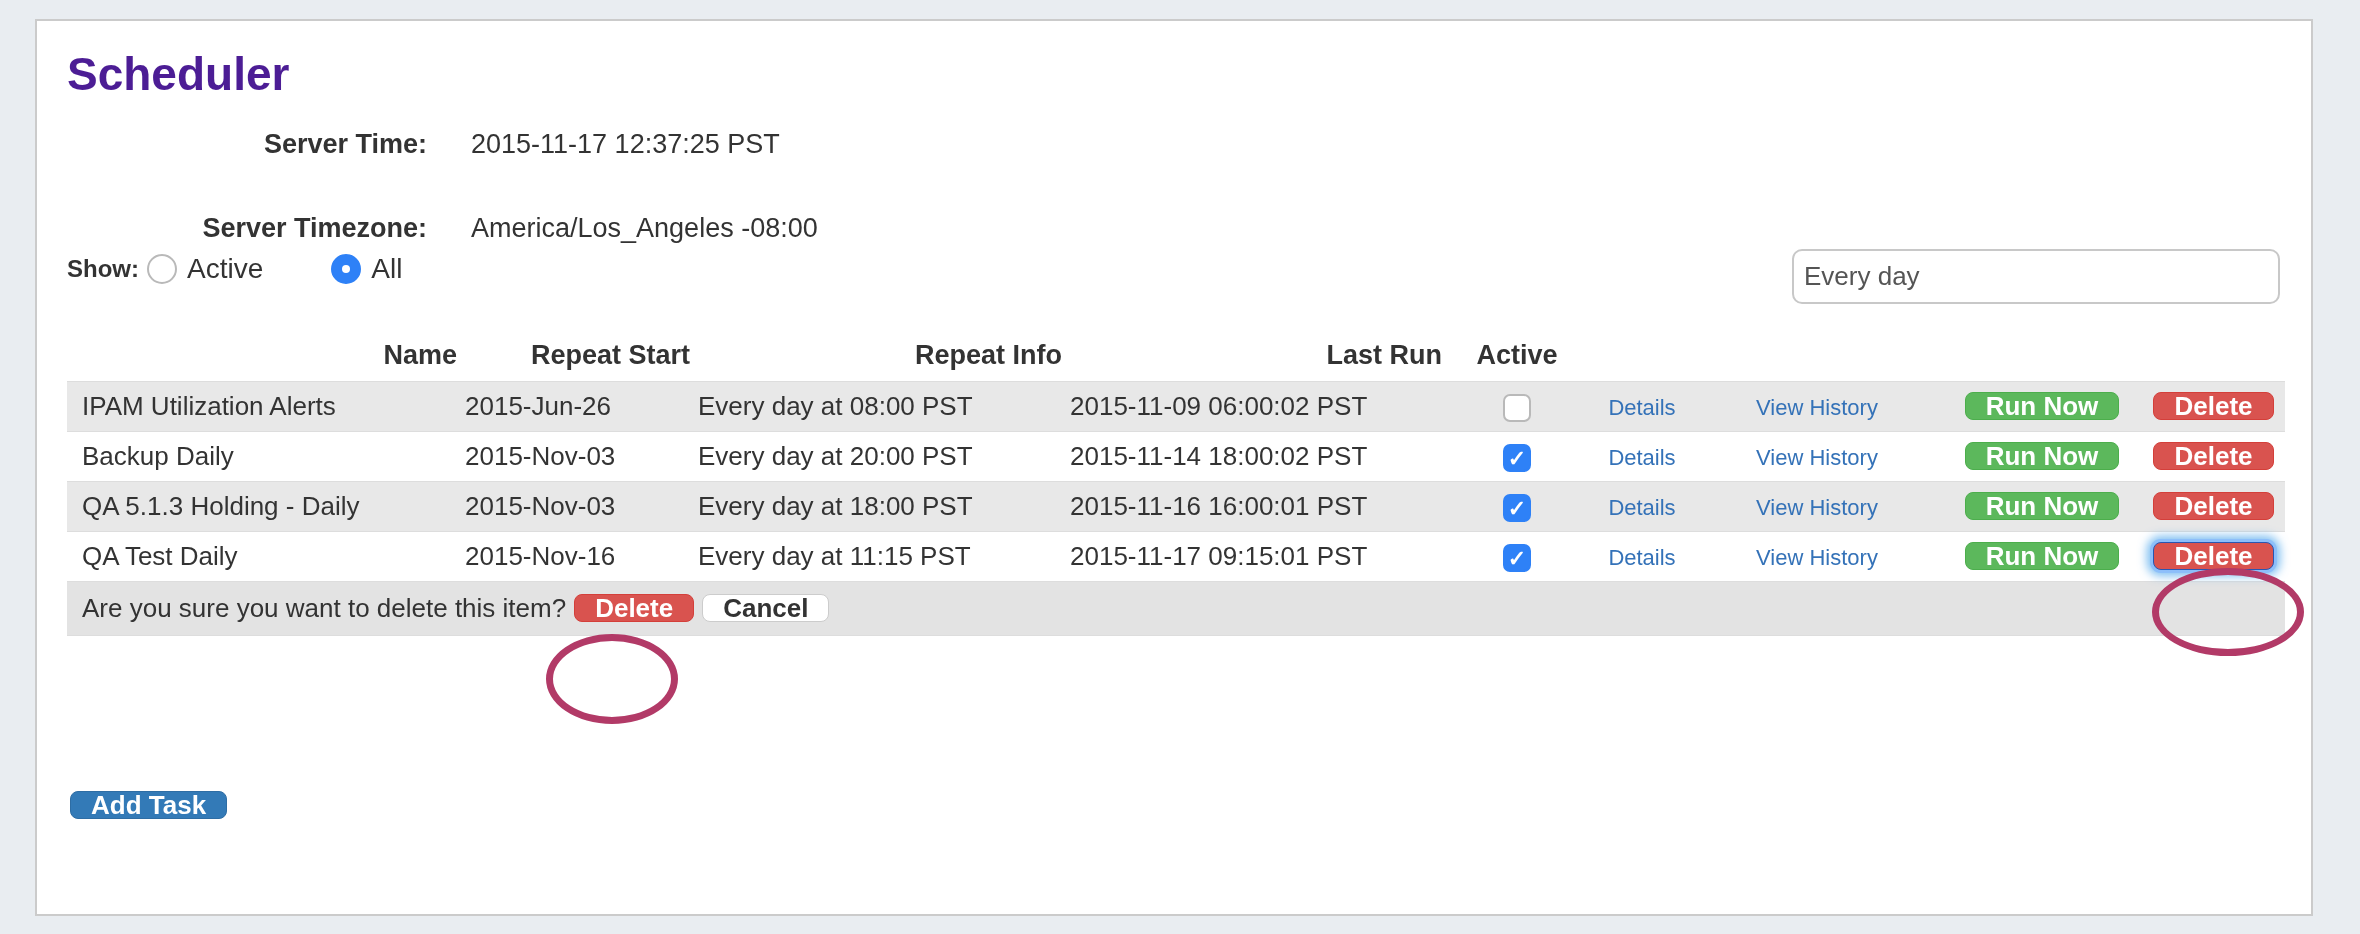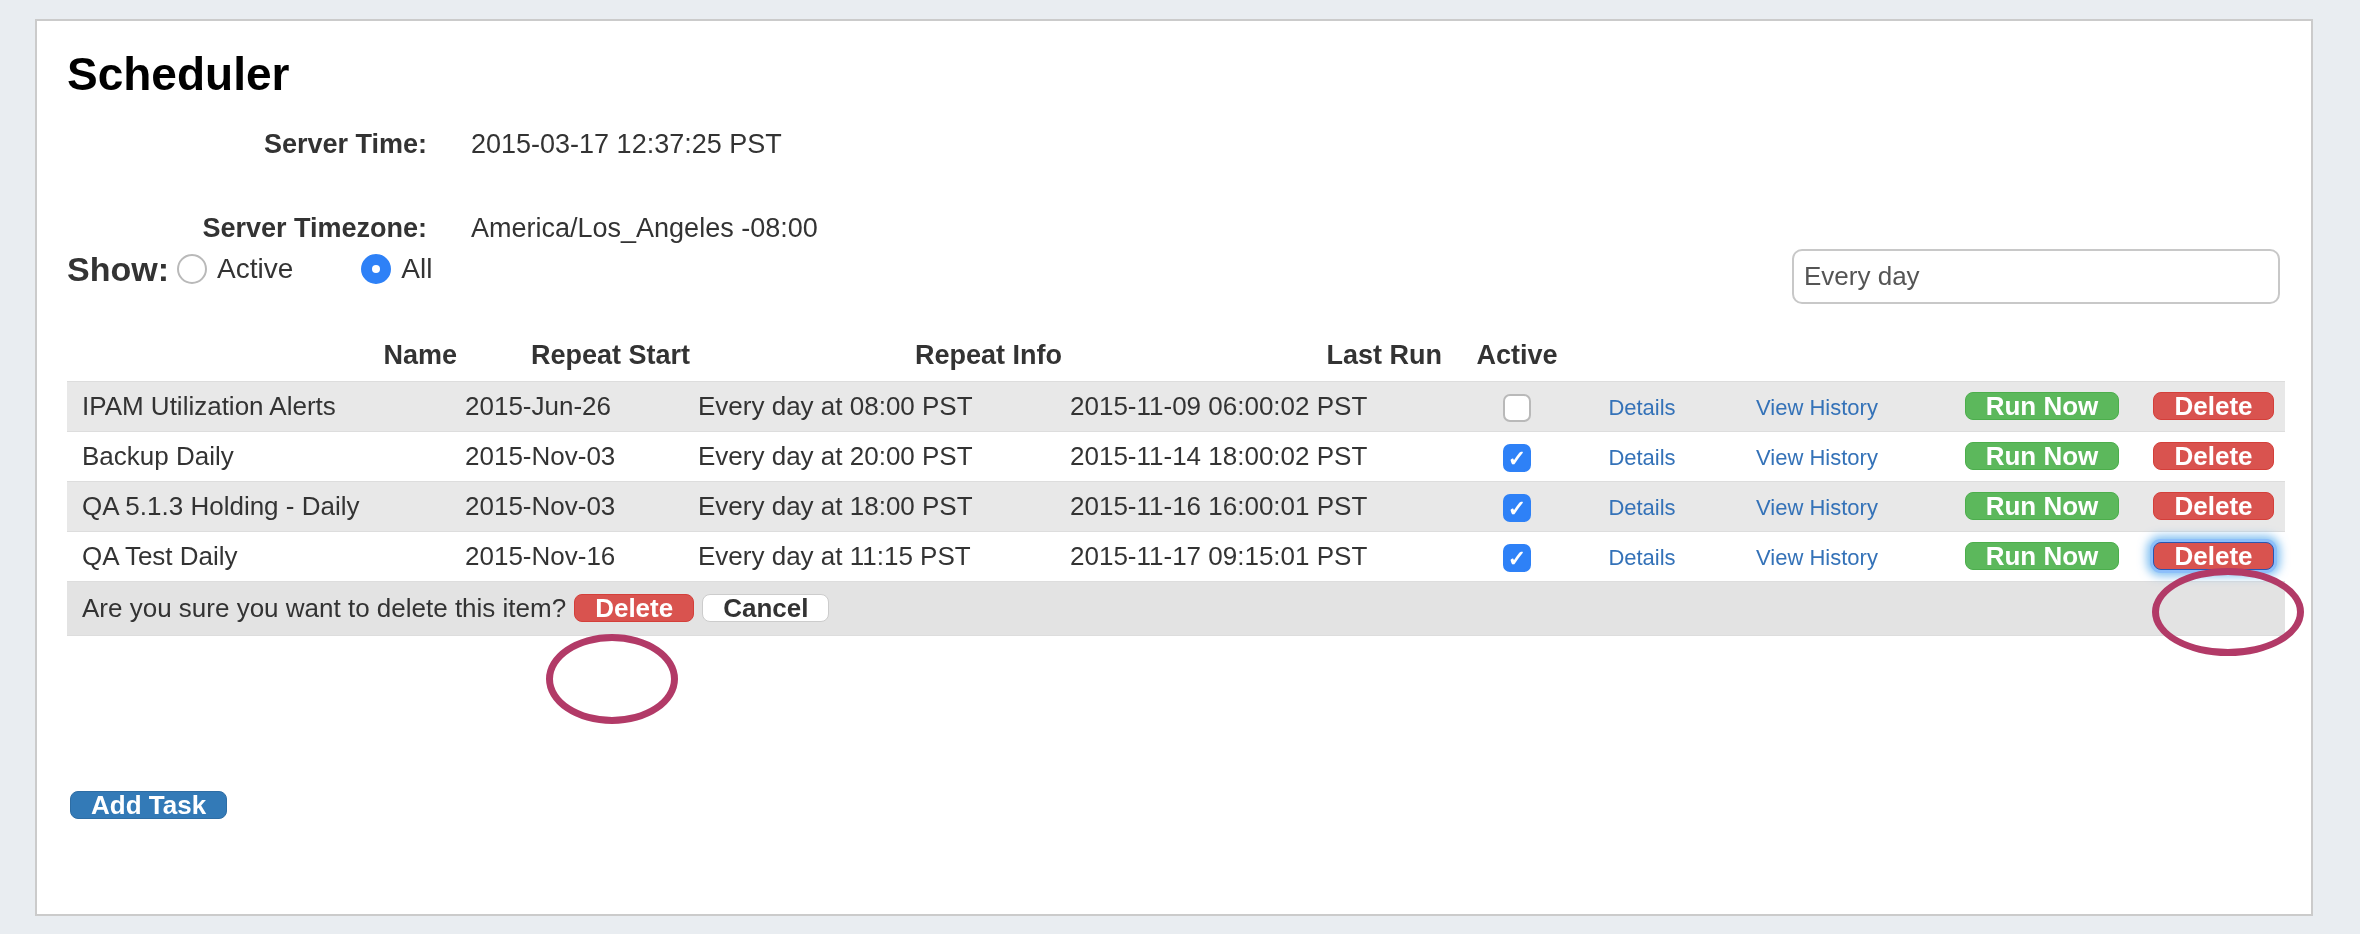--- a/index.html
+++ b/index.html
@@ -13,35 +13,35 @@
   }
   .card {
     position: absolute;
     left: 35px; top: 19px;
     width: 2278px; height: 897px;
     background: #fff;
     border: 2px solid #cbcbcb;
   }
   .page-title {
     position: absolute; left: 30px; top: 26px;
-    font-size: 46px; font-weight: bold; color: #000000;
+    font-size: 46px; font-weight: bold; color: #4c1d95;
   }
   .server-block {
     position: absolute; left: 30px; top: 103px;
     display: grid; grid-template-columns: 360px auto;
     column-gap: 35px; row-gap: 6px; gap: 44px;
   }
   .server-label { text-align: right; font-weight: bold; font-size: 27px; line-height: 40px; }
   .server-value { font-size: 27px; line-height: 40px; }
 
   .show-row {
     position: absolute; left: 30px; top: 225px; height: 46px;
     display: flex; align-items: center;
   }
-  .show-label { font-weight: bold; font-size: 34px; }
+  .show-label { font-weight: bold; font-size: 24px; }
   .radio {
     width: 30px; height: 30px; border-radius: 50%;
     background: #fff; border: 2px solid #b9b9b9;
     margin-left: 8px; position: relative; display: inline-block;
     cursor: pointer;
   }
   .radio.checked { background: #2e81f7; border-color: #2e81f7; }
   .radio.checked::after {
     content: ""; position: absolute; left: 9px; top: 9px;
     width: 8px; height: 8px; border-radius: 50%; background: #fff;
@@ -122,21 +122,21 @@
 </style>
 </head>
 <body>
 
 <div class="card">
 
   <h1 class="page-title">Scheduler</h1>
 
   <div class="server-block">
     <div class="server-label">Server Time:</div>
-    <div class="server-value">2015-03-17 12:37:25 PST</div>
+    <div class="server-value">2015-11-17 12:37:25 PST</div>
     <div class="server-label">Server Timezone:</div>
     <div class="server-value">America/Los_Angeles -08:00</div>
   </div>
 
   <div class="show-row">
     <span class="show-label">Show:</span>
     <span class="radio"></span>
     <span class="radio-label">Active</span>
     <span class="radio-gap"></span>
     <span class="radio checked"></span>

